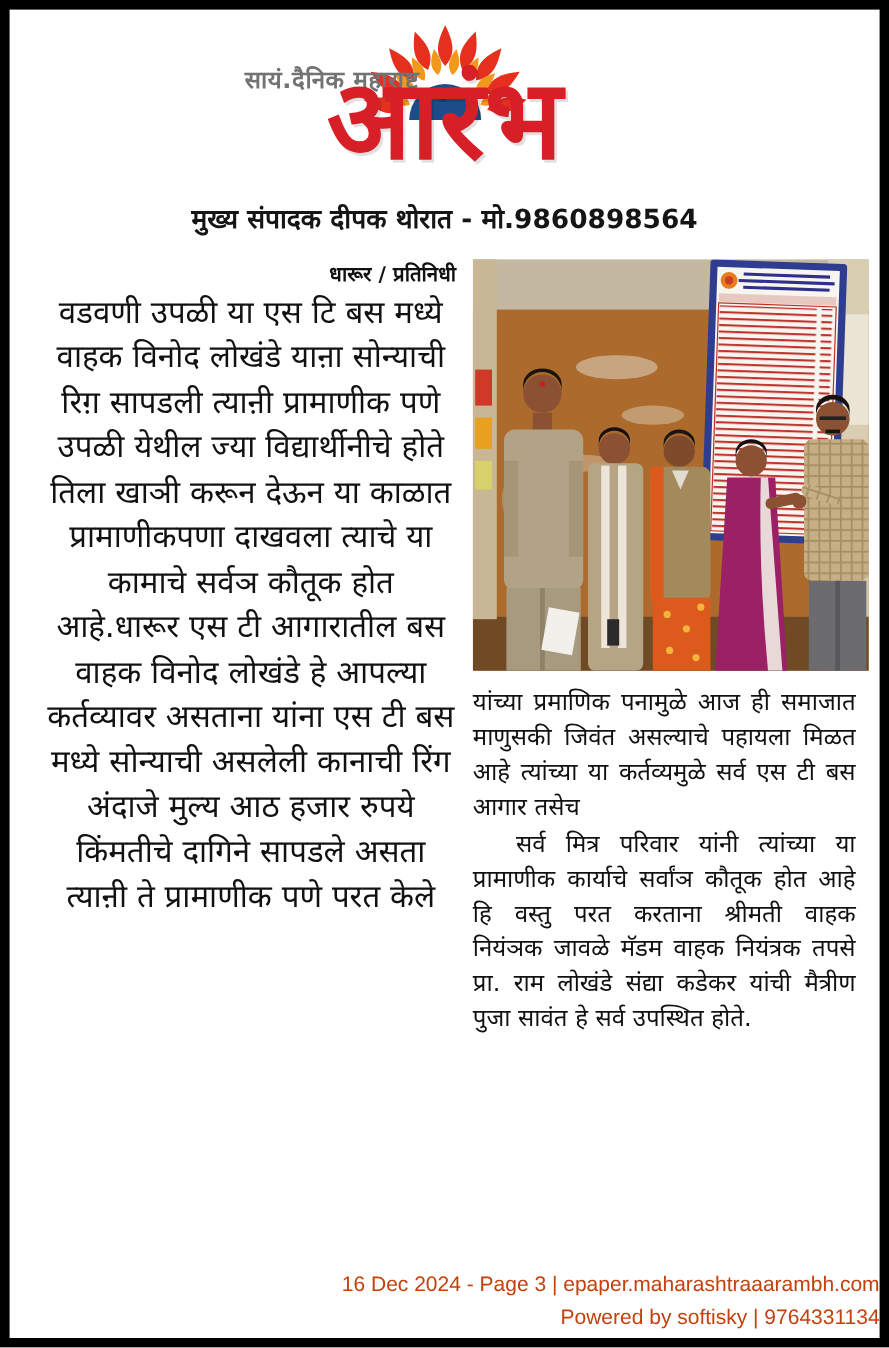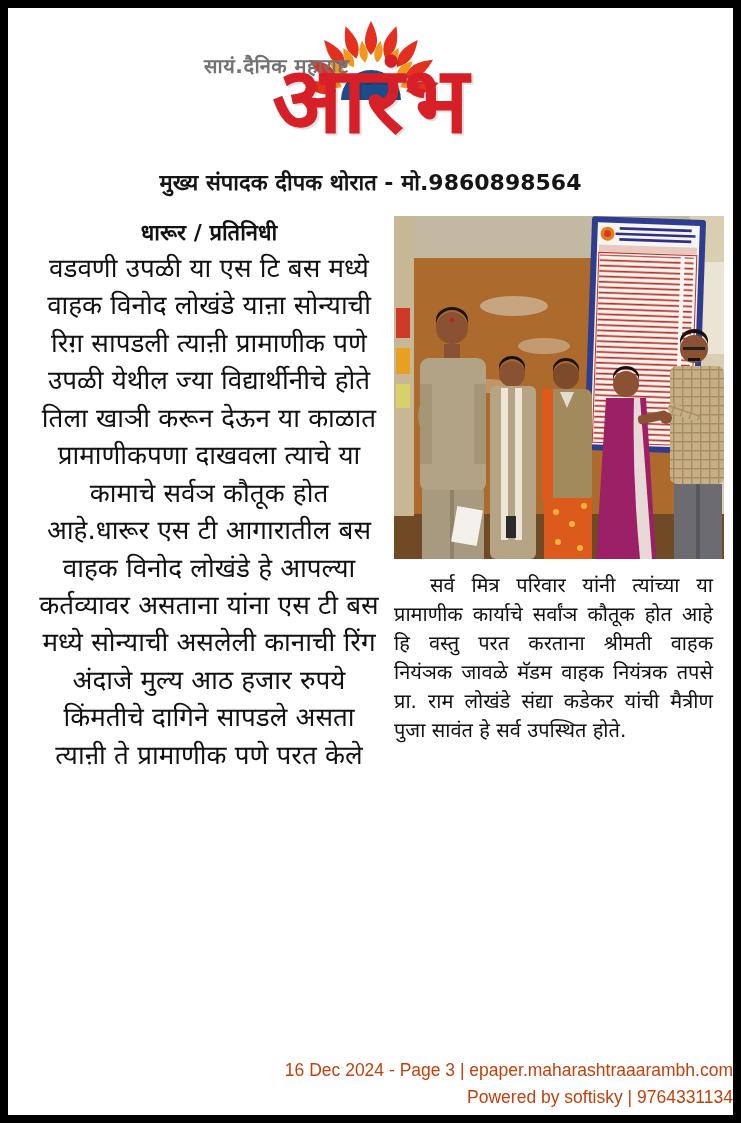--- a/index.html
+++ b/index.html
@@ -18,21 +18,21 @@
     text-shadow:2px 2px 0 rgba(0,0,0,.12);
     font-family:Liberation Mono, monospace;
   }
   .editor-line{position:absolute;left:0;top:158px;width:100%;text-align:center;font-size:22px;font-weight:bold;color:#151515;}
   
   .headline{margin:14px 34px 0;text-align:center;font-weight:900;font-size:43px;line-height:1.24;color:#0c0c0c;}
   
   .article{display:flex;gap:14px;padding:16px 20px 0 30px;}
   .col-left{width:342px;flex:none;}
   .col-right{flex:1;min-width:0;}
-  .dateline{text-align:center;font-weight:bold;font-size:22px;margin:0 0 4px;}
+  .dateline{text-align:right;font-weight:bold;font-size:17px;margin:0 0 4px;}
   .para-lead{text-align:center;font-size:26px;line-height:1.44;margin:0;}
   .para-std{text-align:justify;font-size:20px;line-height:1.5;margin:10px 0 0;}
   .indent{text-indent:36px;}
   .photo-wrap{width:330px;height:343px;margin:0 0 12px auto;}
   .photo-wrap svg{display:block;width:100%;height:100%;}
   .col-right .para-std{margin-top:0;font-size:20px;line-height:1.45;}
   .col-right .para-std + .para-std{margin-top:2px;}
   
   .footer{position:absolute;left:0;bottom:4px;width:100%;text-align:right;
     font-family:"Liberation Sans",sans-serif;font-size:17.5px;color:#c2410c;line-height:27px;}
@@ -182,20 +182,21 @@
             <rect x="289" y="131" width="22" height="3" fill="#222222"></rect>
             <rect x="294" y="142" width="12" height="3" fill="#18120f"></rect>
             <rect x="276" y="150" width="54" height="118" rx="7" fill="url(#chk)"></rect>
             <rect x="274" y="186" width="34" height="10" rx="5" fill="url(#chk)" transform="rotate(18 274 191)"></rect>
             <circle cx="272" cy="202" r="6" fill="#8a5132"></circle>
             <rect x="280" y="268" width="48" height="75" fill="#6b6b70"></rect>
             <rect x="302" y="268" width="4" height="75" fill="#57575c"></rect>
           </g>
         </svg>
       </div>
+      <p class="para-std">यांच्या प्रमाणिक पनामुळे आज ही समाजात माणुसकी जिवंत असल्याचे पहायला मिळत आहे त्यांच्या या कर्तव्यमुळे सर्व एस टी बस आगार तसेच</p>
       <p class="para-std indent">सर्व मित्र परिवार यांनी त्यांच्या या प्रामाणीक कार्याचे सर्वांञ कौतूक होत आहे हि वस्तु परत करताना श्रीमती वाहक नियंञक जावळे मॅडम वाहक नियंत्रक तपसे  प्रा. राम लोखंडे संद्या कडेकर यांची मैत्रीण पुजा सावंत हे सर्व उपस्थित होते.</p>
     </div>
 
   </div>
 
   <div class="footer">
     <div>16 Dec 2024 - Page 3 | epaper.maharashtraaarambh.com</div>
     <div>Powered by softisky | 9764331134</div>
   </div>
 

